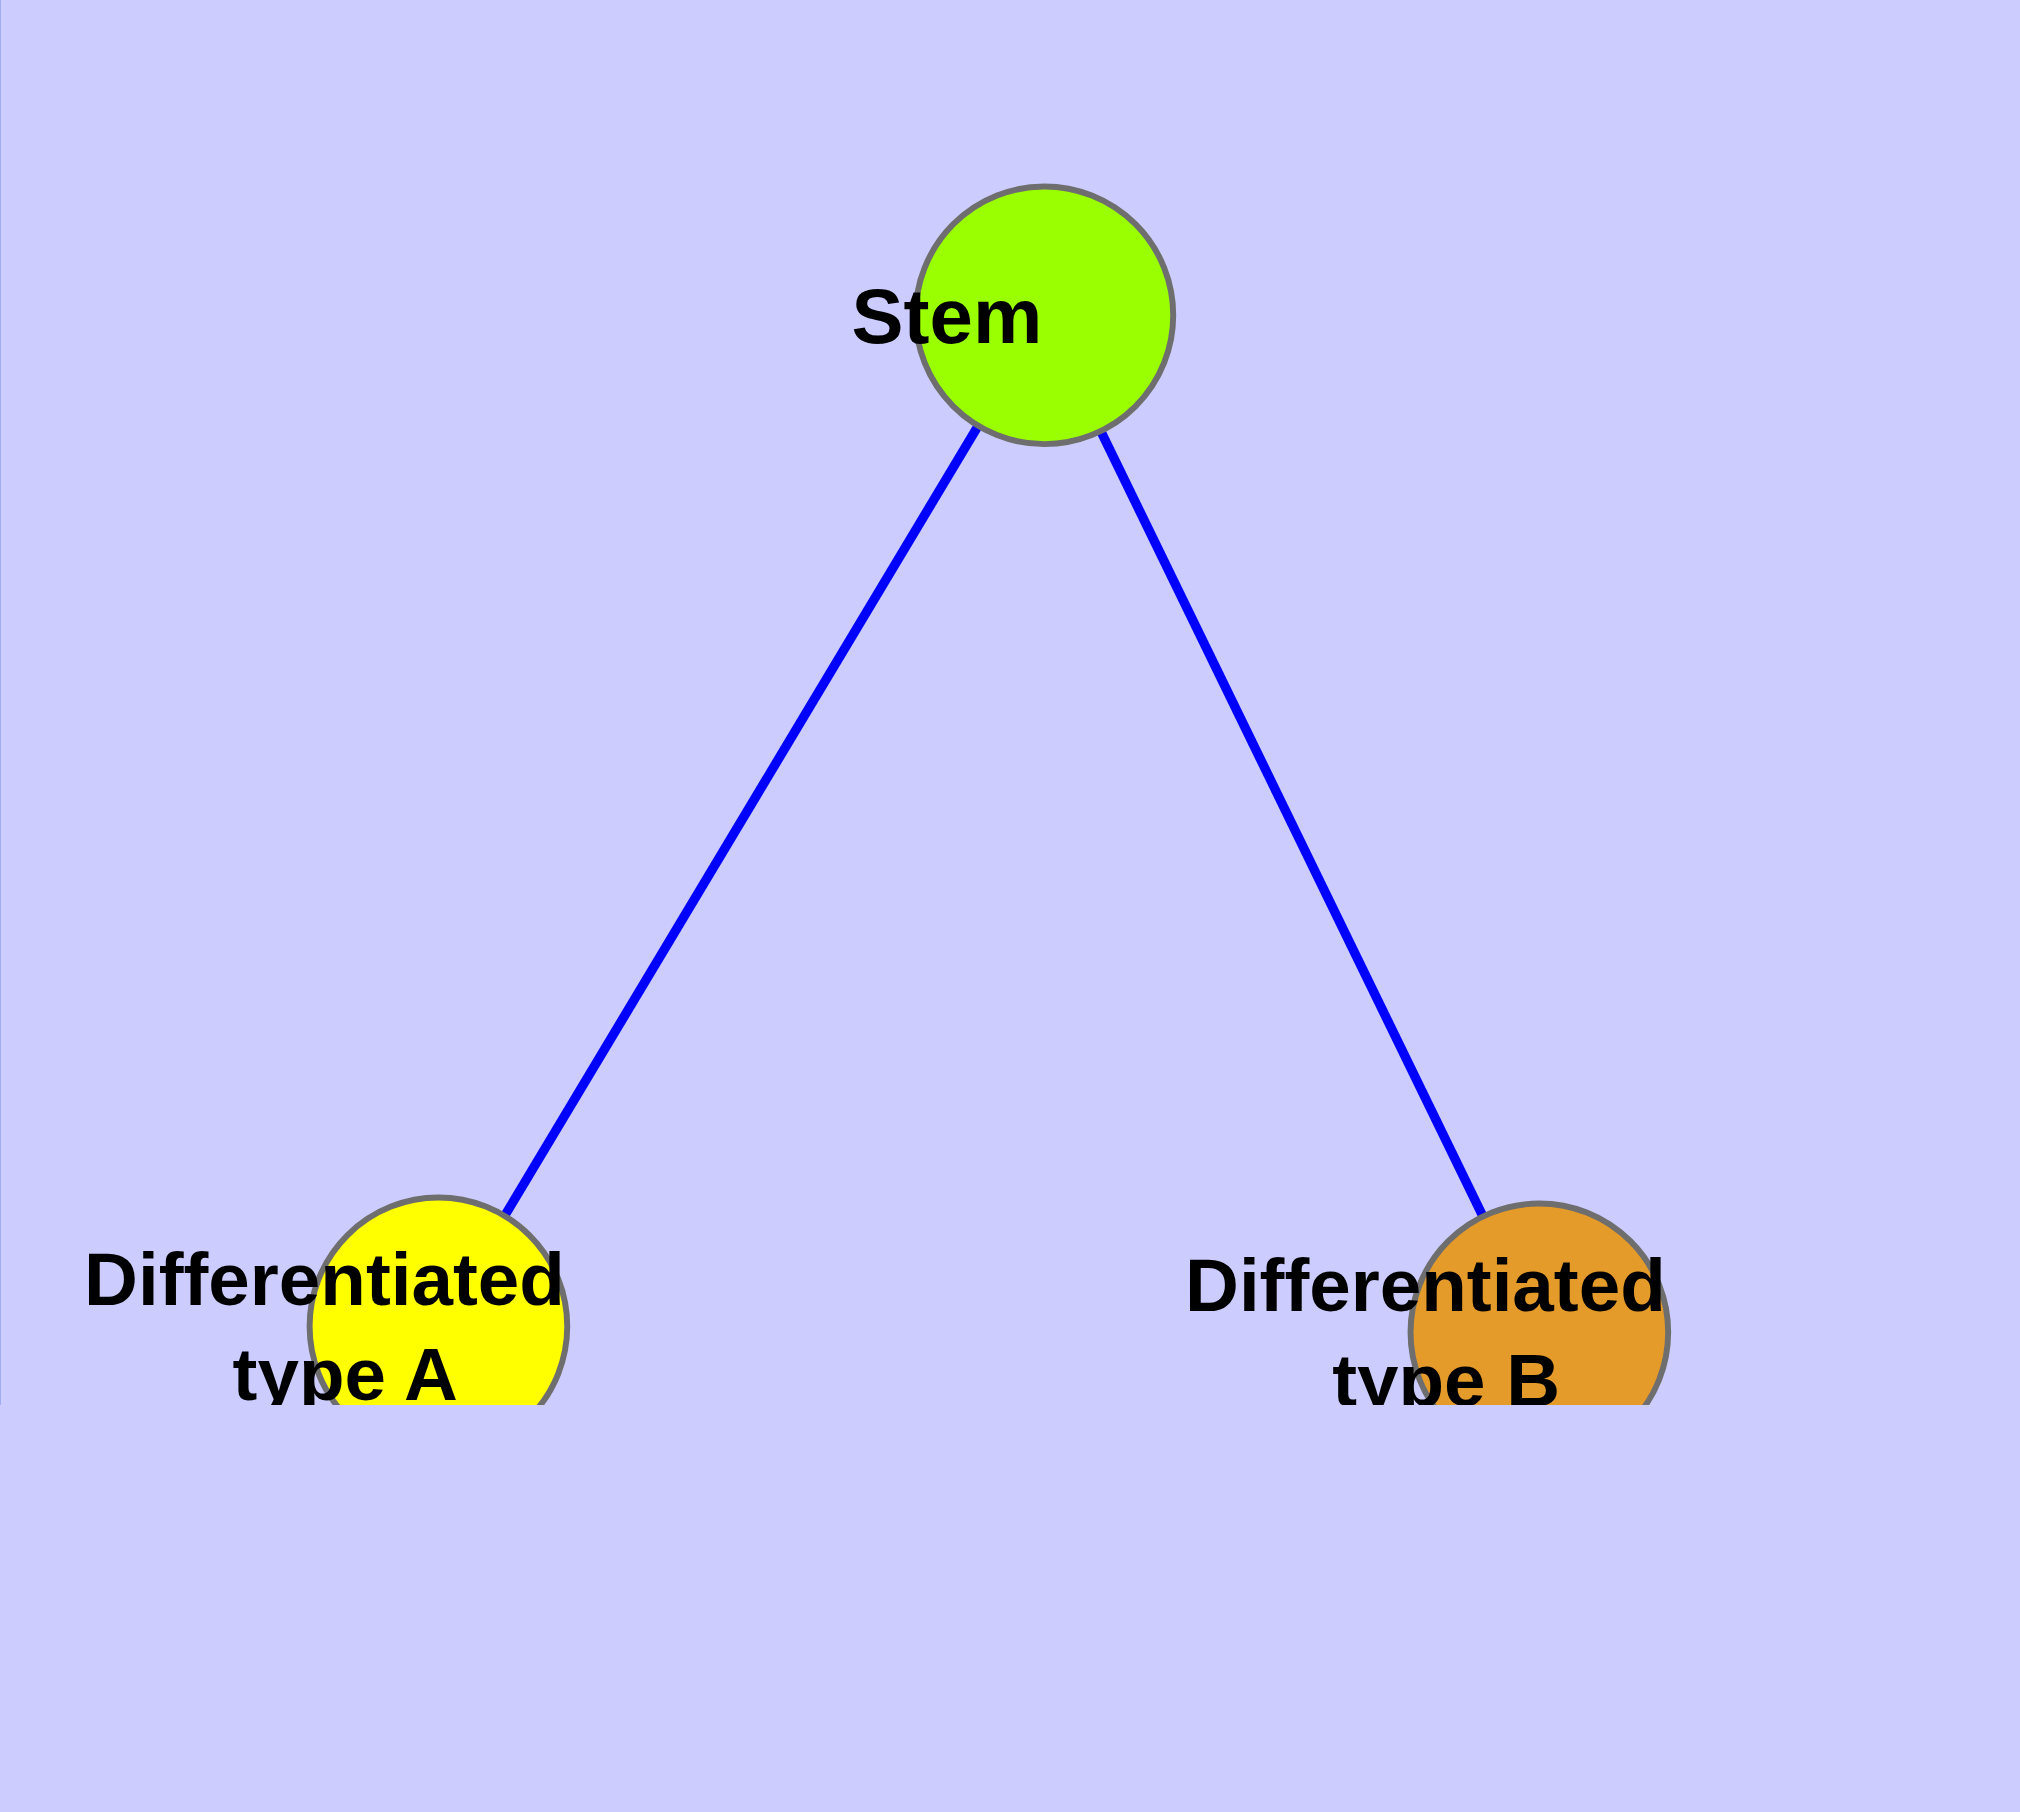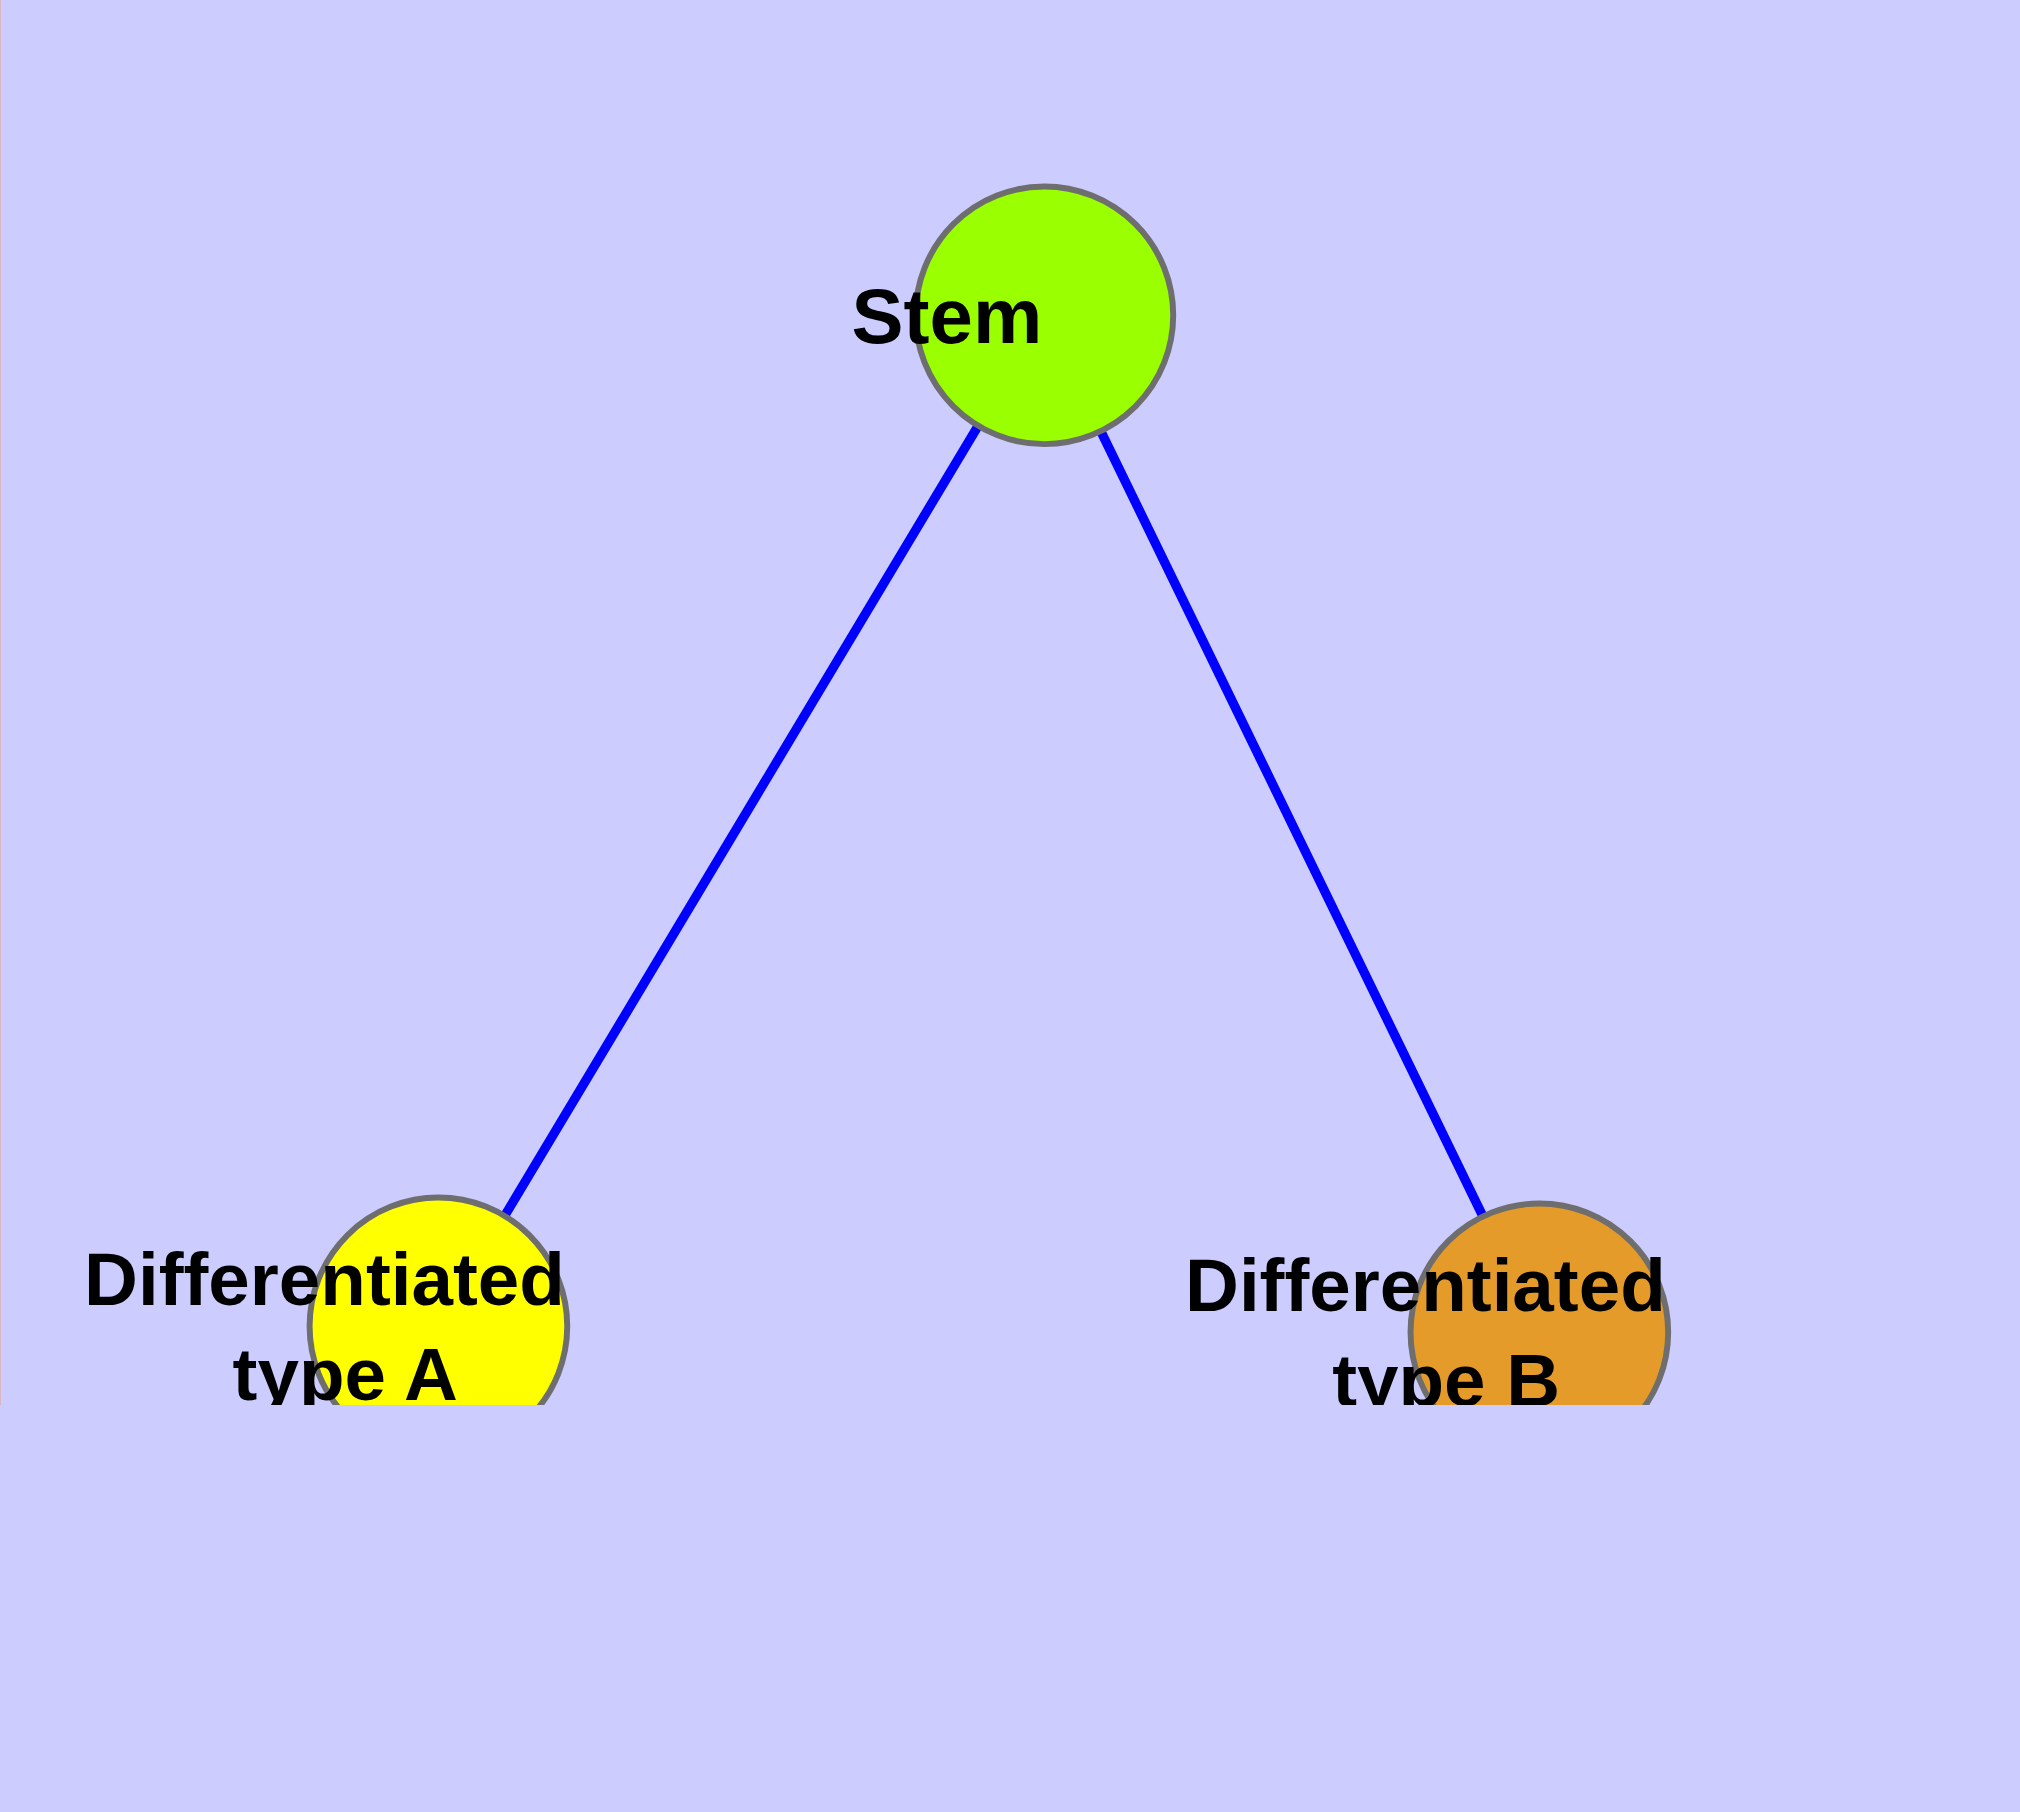--- a/index.html
+++ b/index.html
@@ -5,21 +5,21 @@
   html, body {
     margin: 0;
     padding: 0;
     background: #ccccff;
   }
   #stage {
     position: relative;
     width: 2021px;
     height: 1405px;
     overflow: hidden;
-    background: #f97316;
+    background: #1d4ed8;
     font-family: "Liberation Sans", sans-serif;
   }
   #graph-svg {
     position: absolute;
     inset: 0;
     width: 2021px;
     height: 1812px;
     display: block;
   }
   .edge-line {

